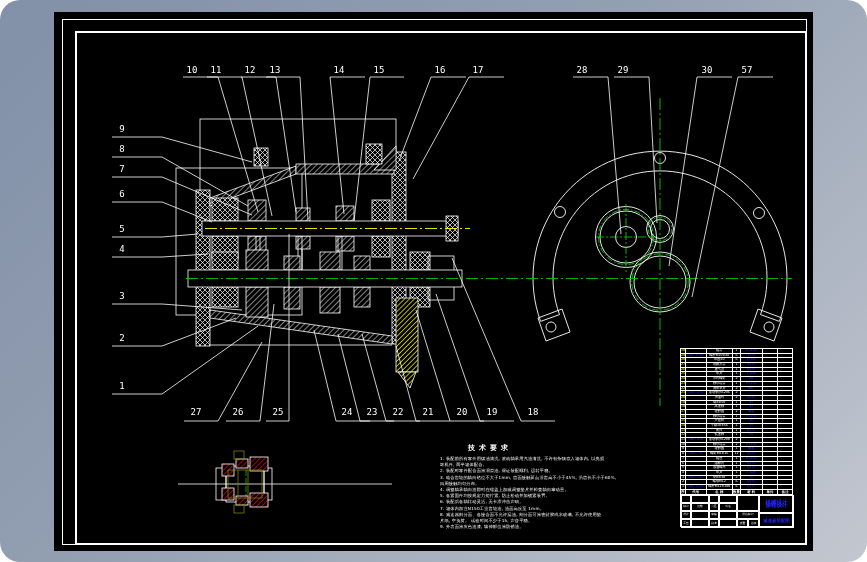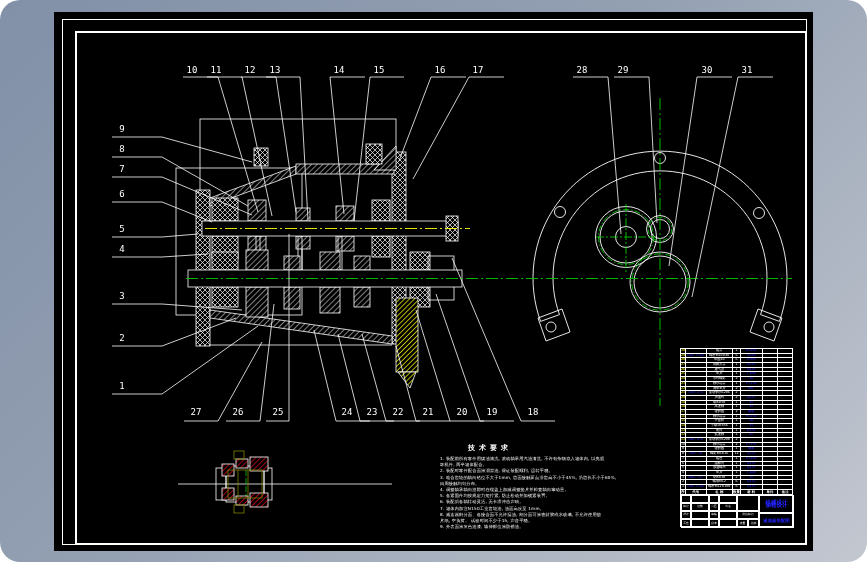--- a/index.html
+++ b/index.html
@@ -215,21 +215,21 @@
       <div class="callout" style="left: 216px; top: 70px;">11</div>
       <div class="callout" style="left: 250px; top: 70px;">12</div>
       <div class="callout" style="left: 275px; top: 70px;">13</div>
       <div class="callout" style="left: 339px; top: 70px;">14</div>
       <div class="callout" style="left: 379px; top: 70px;">15</div>
       <div class="callout" style="left: 440px; top: 70px;">16</div>
       <div class="callout" style="left: 478px; top: 70px;">17</div>
       <div class="callout" style="left: 582px; top: 70px;">28</div>
       <div class="callout" style="left: 623px; top: 70px;">29</div>
       <div class="callout" style="left: 707px; top: 70px;">30</div>
-      <div class="callout" style="left: 747px; top: 70px;">31</div>
+      <div class="callout" style="left: 747px; top: 70px;">57</div>
       <div class="callout" style="left: 122px; top: 129px;">9</div>
       <div class="callout" style="left: 122px; top: 149px;">8</div>
       <div class="callout" style="left: 122px; top: 169px;">7</div>
       <div class="callout" style="left: 122px; top: 194px;">6</div>
       <div class="callout" style="left: 122px; top: 229px;">5</div>
       <div class="callout" style="left: 122px; top: 249px;">4</div>
       <div class="callout" style="left: 122px; top: 296px;">3</div>
       <div class="callout" style="left: 122px; top: 338px;">2</div>
       <div class="callout" style="left: 122px; top: 386px;">1</div>
       <div class="callout" style="left: 196px; top: 412px;">27</div>

